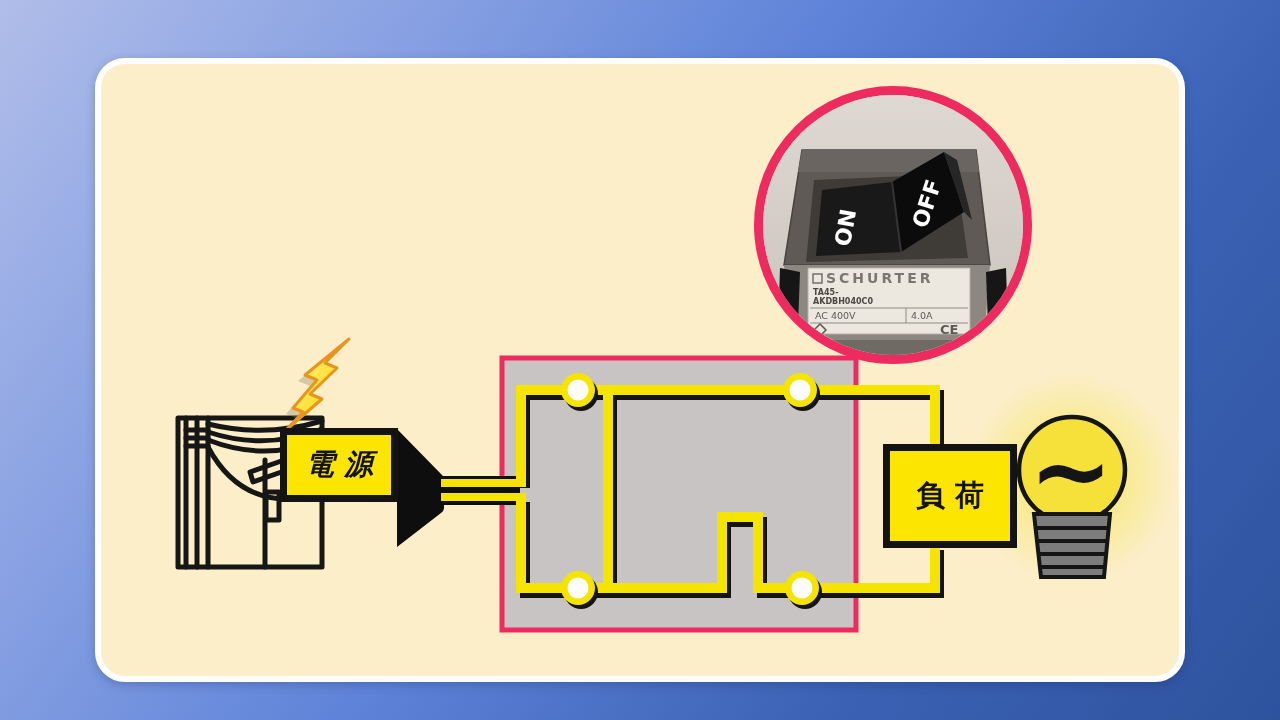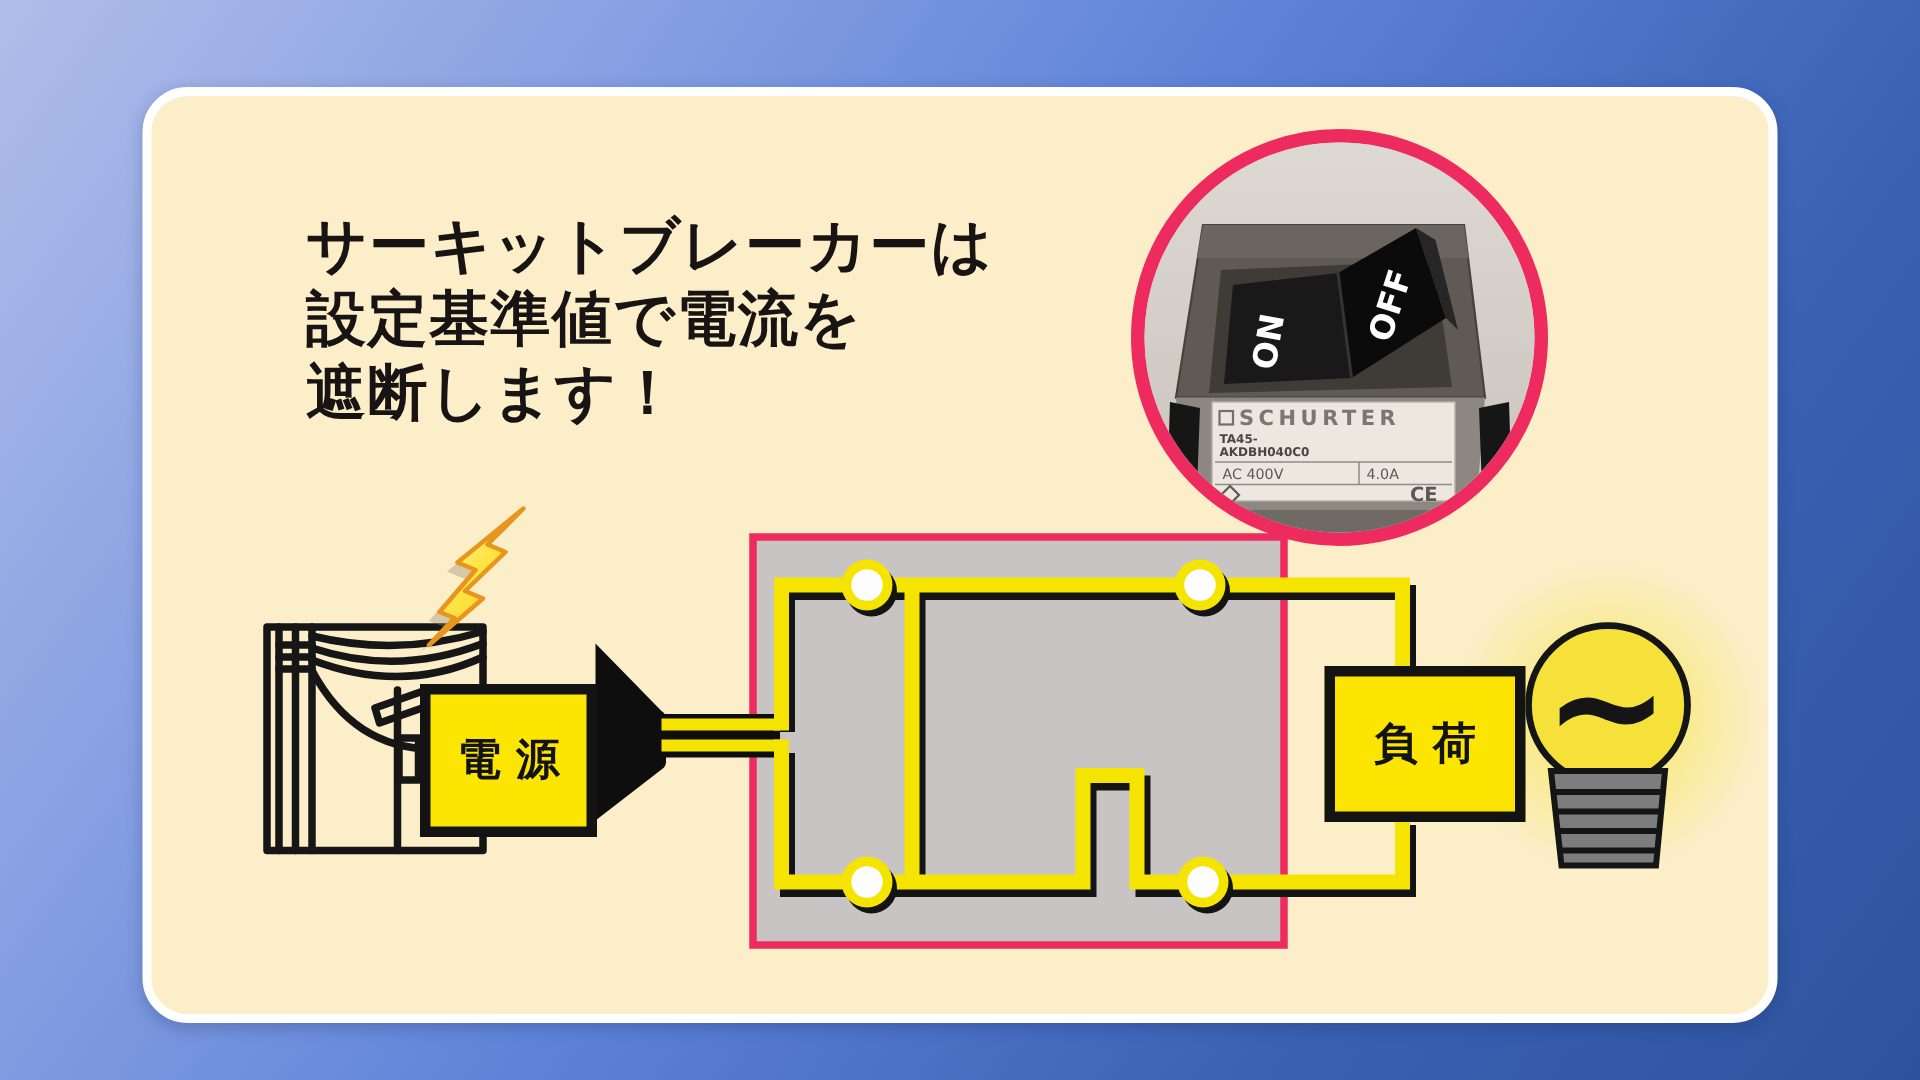--- a/index.html
+++ b/index.html
@@ -7,21 +7,21 @@
   .stage{position:relative;width:1280px;height:720px;
     background:linear-gradient(125deg,#b0bde9 0%,#8ba3e3 22%,#5d82d8 48%,#3a61b4 75%,#2e539d 100%);}
   .panel{position:absolute;left:95px;top:58px;width:1090px;height:624px;background:#fbeec8;
     border:6px solid #ffffff;border-radius:30px;box-sizing:border-box;box-shadow:0 3px 10px rgba(20,40,90,.25);}
   .art{position:absolute;left:0;top:0;width:1280px;height:720px;}
   .title{position:absolute;left:204px;top:140px;color:#171413;font-weight:900;
     font-size:40px;line-height:49px;letter-spacing:1px;}
   .ybox{position:absolute;display:flex;align-items:center;justify-content:center;
     background:#fce500;border:7px solid #131313;box-sizing:border-box;
     color:#131313;font-weight:900;font-size:29px;letter-spacing:10px;padding-left:10px;}
-  .src-box{left:280px;top:456px;width:118px;height:102px;}
+  .src-box{left:280px;top:428px;width:118px;height:74px;font-style:italic;}
   .load-box{left:883px;top:444px;width:134px;height:104px;}
   .photo{position:absolute;left:754px;top:86px;width:278px;height:278px;border-radius:50%;
     border:9px solid #ee2b5e;background:#d6d1ca;box-sizing:border-box;overflow:hidden;}
   .photo svg{position:absolute;left:-9px;top:-9px;}
 </style>
 </head>
 <body>
 
 <div class="stage">
   <div class="panel"></div>
@@ -103,25 +103,20 @@
     </g>
 
     <g>
       <circle cx="1072" cy="470" r="53" fill="#f6e13a" stroke="#151515" stroke-width="4.5"></circle>
       <polygon points="1034,514 1110,514 1104,577 1041,577" fill="#7d7d7d" stroke="#151515" stroke-width="4"></polygon>
       <path d="M1035,528 H1110 M1037,541 H1108 M1038,554 H1107 M1040,567 H1105" stroke="#151515" stroke-width="4" fill="none"></path>
       <text x="1071" y="505" text-anchor="middle" font-size="100" font-weight="bold" fill="#151515">~</text>
     </g>
   </svg>
 
-  <div class="title">
-    <div>サーキットブレーカーは</div>
-    <div>設定基準値で電流を</div>
-    <div>遮断します！</div>
-  </div>
 
   <div class="ybox src-box">
     <span>電源</span>
   </div>
 
   <div class="ybox load-box">
     <span>負荷</span>
   </div>
 
   <div class="photo">

